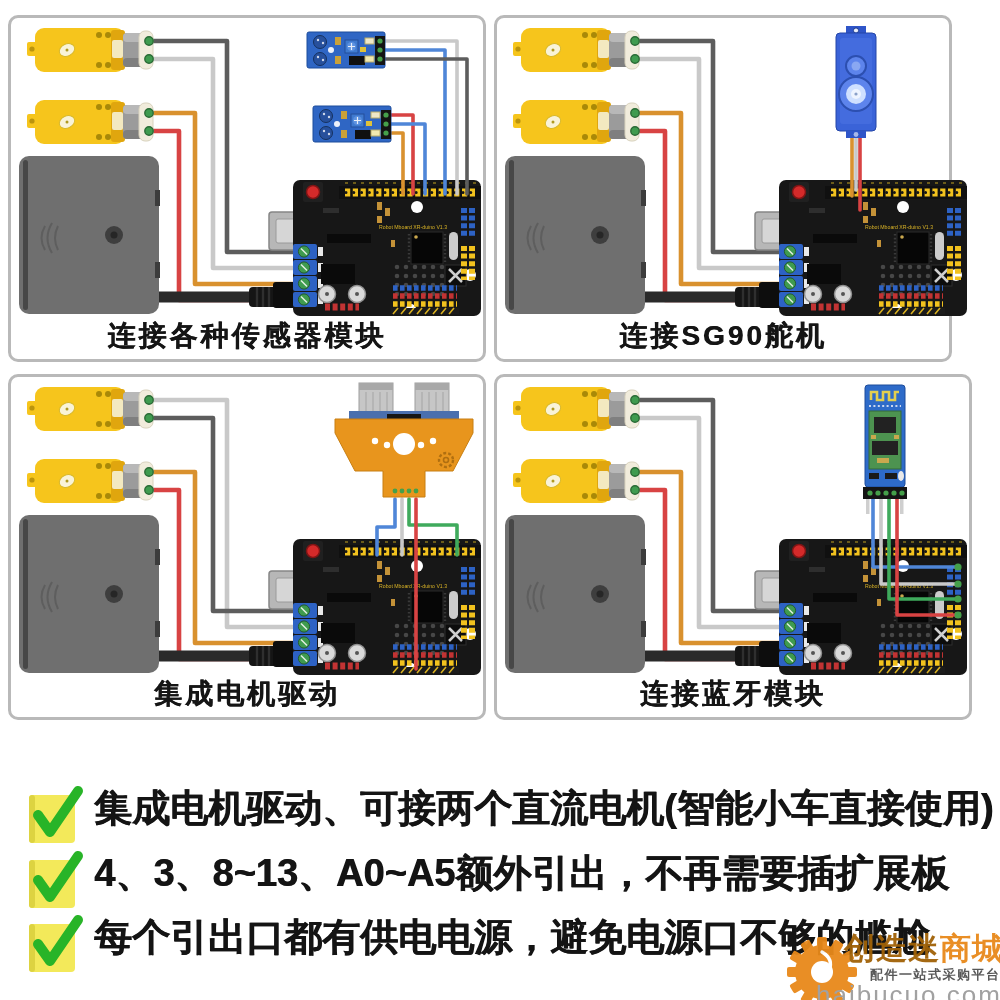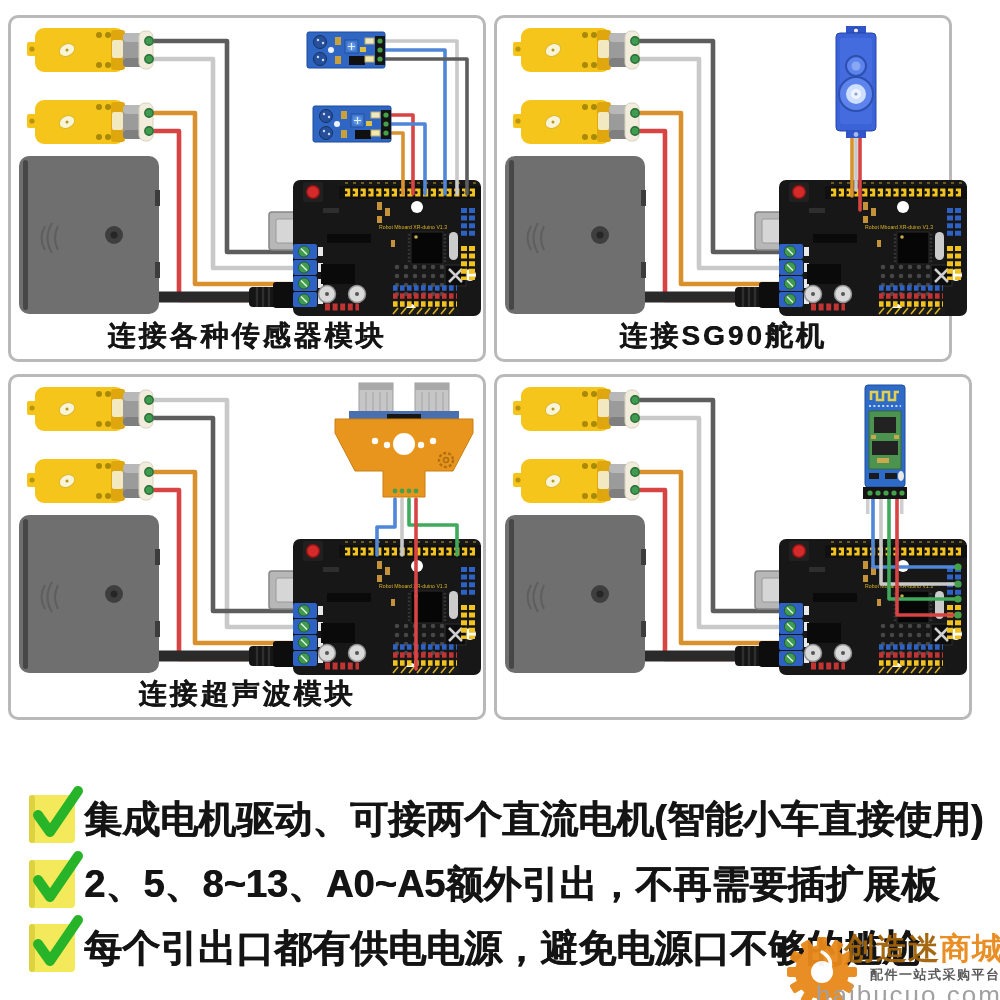--- a/index.html
+++ b/index.html
@@ -5,21 +5,21 @@
   html,body{margin:0;padding:0;background:#fff;}
   .stage{position:relative;width:1000px;height:1000px;background:#fff;overflow:hidden;
          font-family:"Liberation Sans","DejaVu Sans",sans-serif;}
   .panel{position:absolute;box-sizing:border-box;border:3px solid var(--panel-border);
          border-radius:10px;background:#fff;}
   .panel svg.scene{position:absolute;left:0;top:0;}
   .caption{position:absolute;left:0;right:0;bottom:4px;text-align:center;
            font-size:28px;font-weight:900;color:var(--caption-black);letter-spacing:3px;
            text-shadow:0.6px 0 currentColor;}
   .features{position:absolute;left:0;top:770px;width:1000px;height:230px;}
-  .feature{position:absolute;left:26px;display:flex;align-items:flex-end;white-space:nowrap;}
+  .feature{position:absolute;left:26px;display:flex;align-items:flex-start;gap:10px;white-space:nowrap;}
   .feature .ftext{font-size:38px;font-weight:900;color:var(--text-black);
                   text-shadow:0.8px 0 currentColor;letter-spacing:0px;}
   .watermark{position:absolute;left:790px;top:928px;width:218px;height:72px;opacity:0.95;}
   .wm-gear{position:absolute;left:-6px;top:4px;}
   .wm-brand{position:absolute;left:54px;top:0px;font-size:31px;font-weight:900;letter-spacing:1px;}
   .wm-brand .g{color:#a16207;} .wm-brand .o{color:var(--brand-orange);}
   .wm-tagline{position:absolute;left:80px;top:38px;font-size:13px;font-weight:700;
               color:#4f4f4f;letter-spacing:1.5px;}
   .wm-domain{position:absolute;left:26px;top:52px;font-size:26px;color:#9c9c9c;letter-spacing:2px;}
   
@@ -302,21 +302,21 @@
     <use href="#g-battery" transform="translate(8,138)"></use>
     <use href="#g-board" transform="translate(282,162)"></use>
     <g>
       <path class="w w3 wb" d="M384,122 V150 H366 V178"></path>
       <path class="w w3 wl" d="M391,122 V178"></path>
       <path class="w w3 wg" d="M398,122 V148 H446 V178"></path>
       <path class="w w3 wr" d="M405,122 V292"></path>
     </g>
     <use href="#g-ultrasonic" transform="translate(318,4)"></use>
   </svg>
-  <div class="caption">连接超声波模块</div>
+  <div class="caption">集成电机驱动</div>
 </div>
 
 <div class="panel" id="p4" style="left:494px;top:374px;width:478px;height:346px;">
   <svg class="scene" width="472" height="300" viewBox="0 0 472 300">
     <g>
       <path class="w w4 wd" d="M140,23 H216 V234 H294"></path>
       <path class="w w4 wl" d="M140,41 H202 V250 H294"></path>
       <path class="w w4 wo" d="M140,95 H184 V266 H294"></path>
       <path class="w w4 wr" d="M140,113 H168 V282 H294"></path>
     </g>
@@ -333,38 +333,39 @@
       <path class="w w3 wl" d="M384,119 V207 H458"></path>
       <path class="w w3 wg" d="M392,119 V222 H458"></path>
       <path class="w w3 wr" d="M400,119 V238 H458"></path>
       <circle cx="461" cy="190" r="3.6" fill="#45a04a"></circle>
       <circle cx="461" cy="207" r="3.6" fill="#45a04a"></circle>
       <circle cx="461" cy="222" r="3.6" fill="#45a04a"></circle>
       <circle cx="461" cy="238" r="3.6" fill="#45a04a"></circle>
     </g>
     <use href="#g-bluetooth" transform="translate(360,6)"></use>
   </svg>
+  <div class="caption">连接蓝牙模块</div>
 </div>
 
 <div class="features">
   <div class="feature" style="top:13px;">
     <svg width="58" height="62" viewBox="0 0 58 62" style="overflow:visible">
       <rect x="3" y="12" width="46" height="48" rx="4" style="fill:var(--check-yellow)"></rect>
       <rect x="3" y="12" width="6" height="48" rx="3" fill="#ddd341"></rect>
       <path d="M12,32 L24,49 L52,8" fill="none" style="stroke:var(--check-green)" stroke-width="10" stroke-linecap="round" stroke-linejoin="round"></path>
     </svg>
     <span class="ftext">集成电机驱动、可接两个直流电机(智能小车直接使用)</span>
   </div>
   <div class="feature" style="top:78px;">
     <svg width="58" height="62" viewBox="0 0 58 62" style="overflow:visible">
       <rect x="3" y="12" width="46" height="48" rx="4" style="fill:var(--check-yellow)"></rect>
       <rect x="3" y="12" width="6" height="48" rx="3" fill="#ddd341"></rect>
       <path d="M12,32 L24,49 L52,8" fill="none" style="stroke:var(--check-green)" stroke-width="10" stroke-linecap="round" stroke-linejoin="round"></path>
     </svg>
-    <span class="ftext">2、5、8~13、A0~A5额外引出，不再需要插扩展板</span>
+    <span class="ftext">4、3、8~13、A0~A5额外引出，不再需要插扩展板</span>
   </div>
   <div class="feature" style="top:142px;">
     <svg width="58" height="62" viewBox="0 0 58 62" style="overflow:visible">
       <rect x="3" y="12" width="46" height="48" rx="4" style="fill:var(--check-yellow)"></rect>
       <rect x="3" y="12" width="6" height="48" rx="3" fill="#ddd341"></rect>
       <path d="M12,32 L24,49 L52,8" fill="none" style="stroke:var(--check-green)" stroke-width="10" stroke-linecap="round" stroke-linejoin="round"></path>
     </svg>
     <span class="ftext">每个引出口都有供电电源，避免电源口不够的尴尬</span>
   </div>
 </div>

